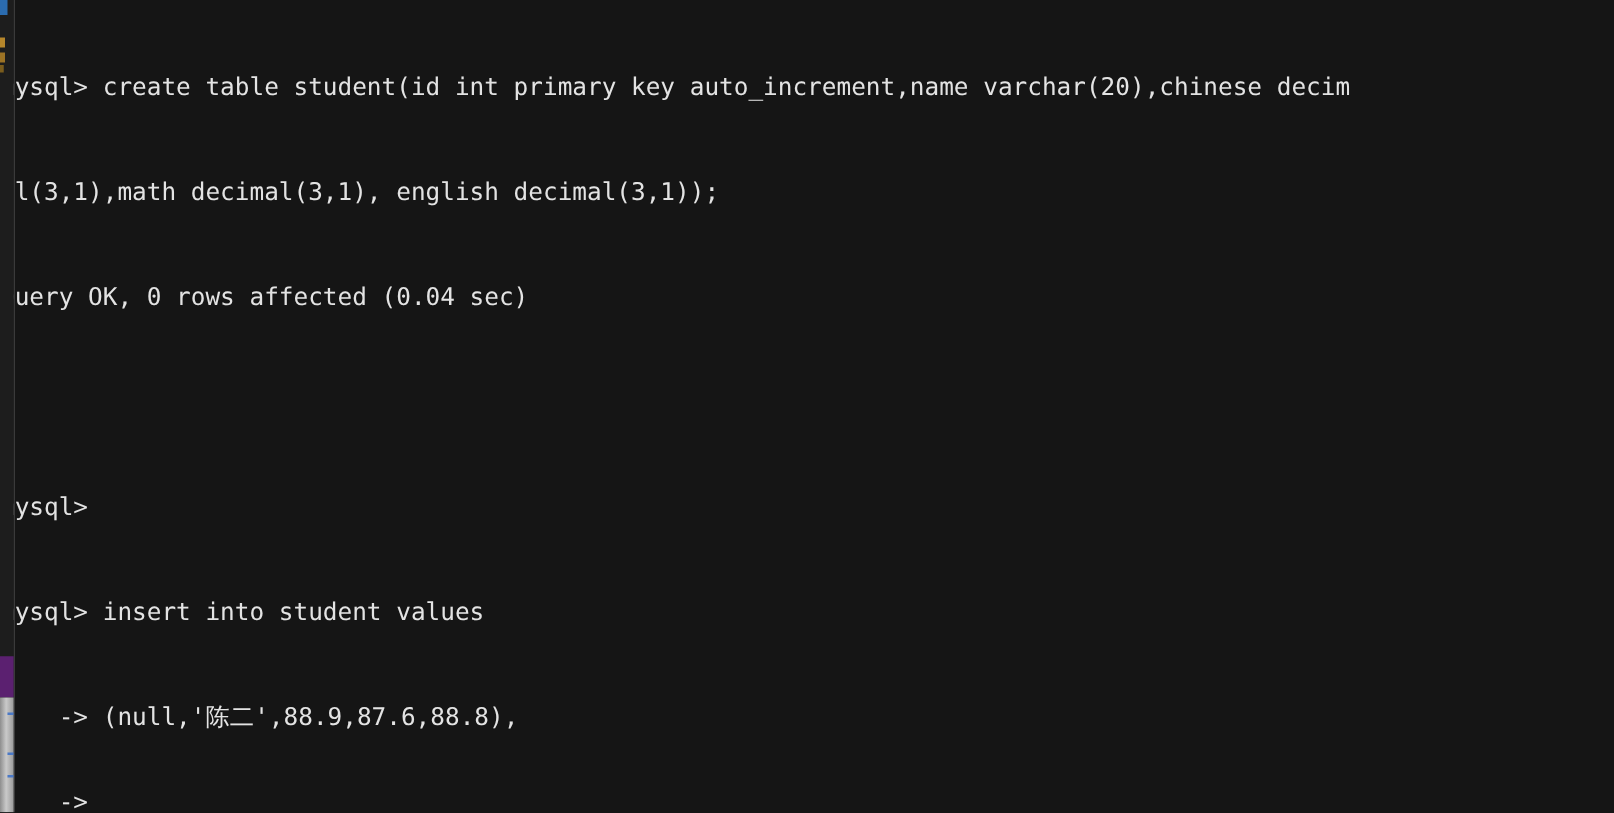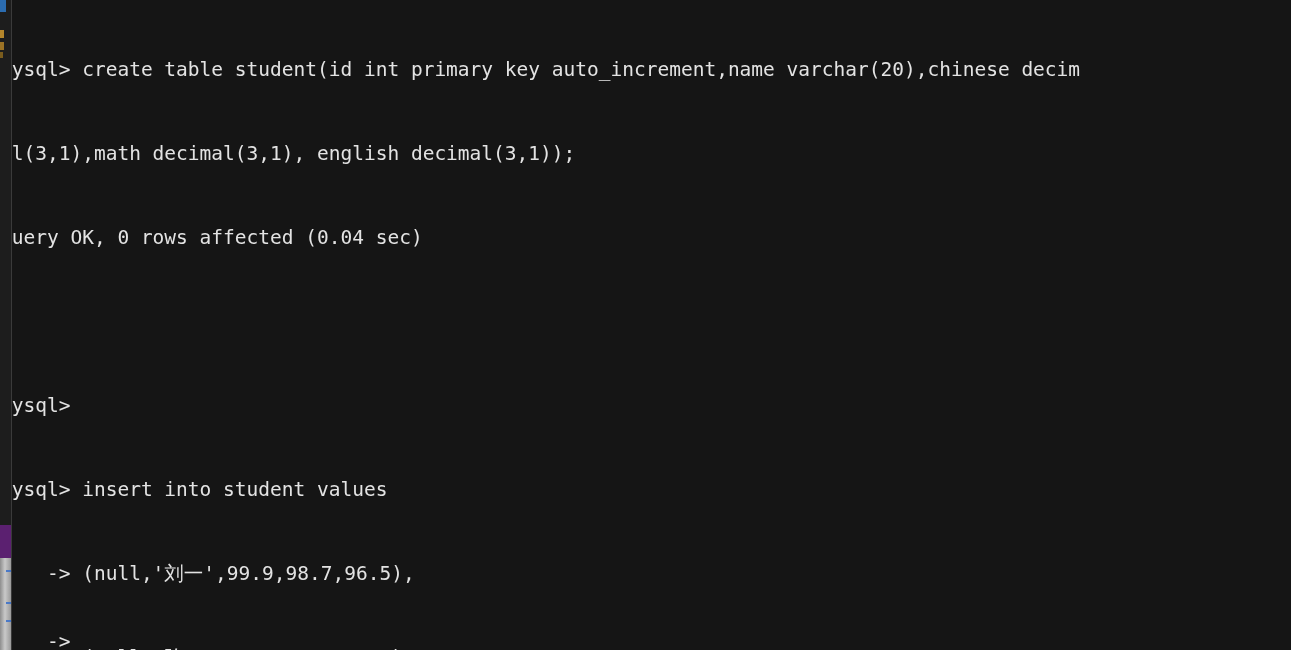--- a/index.html
+++ b/index.html
@@ -102,21 +102,20 @@
   </div>
   <div id="gutter-edge"></div>
 
   <div id="term">
     <div class="line">mysql&gt; create table student(id int primary key auto_increment,name varchar(20),chinese decim</div>
     <div class="line">al(3,1),math decimal(3,1), english decimal(3,1));</div>
     <div class="line">Query OK, 0 rows affected (0.04 sec)</div>
     <div class="line blank"></div>
     <div class="line">mysql&gt;</div>
     <div class="line">mysql&gt; insert into student values</div>
-    <div class="line">    -&gt; (null,'刘一',99.9,98.7,96.5),</div>
     <div class="line">    -&gt; (null,'陈二',88.9,87.6,88.8),</div>
     
     
     
     
     
     
     
     
     

